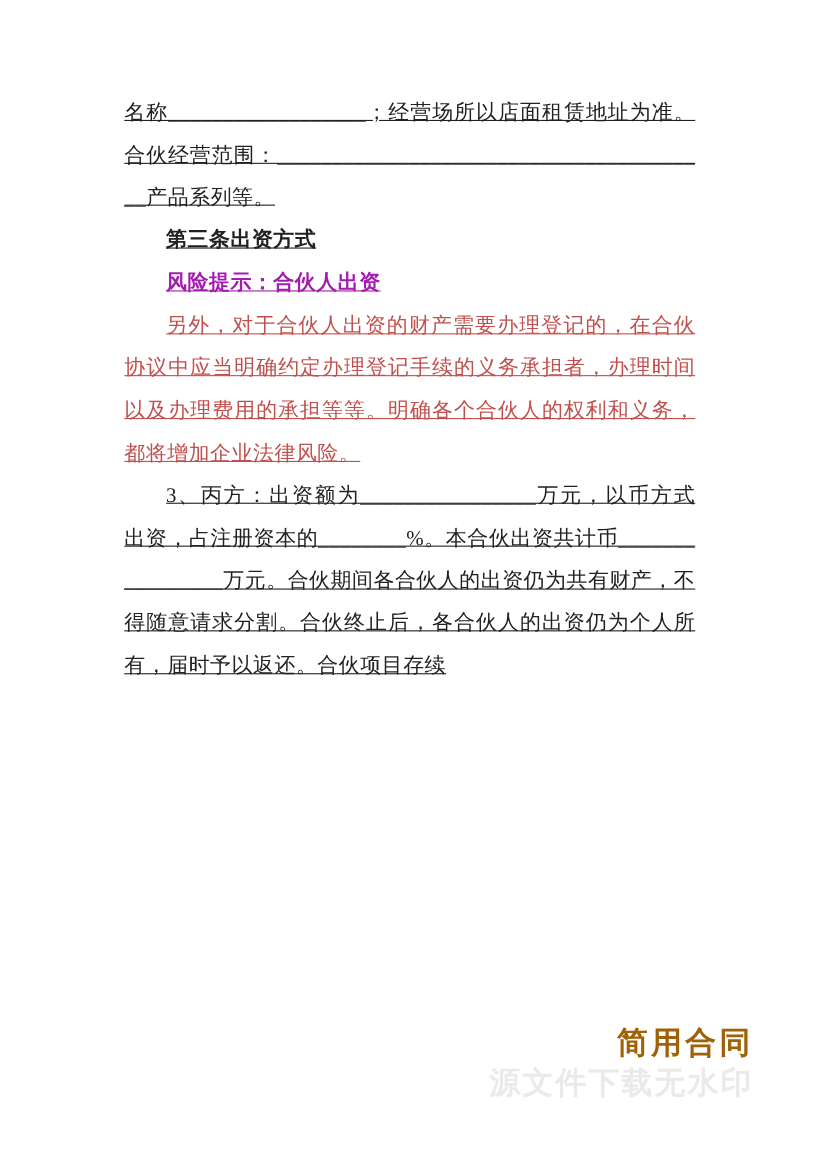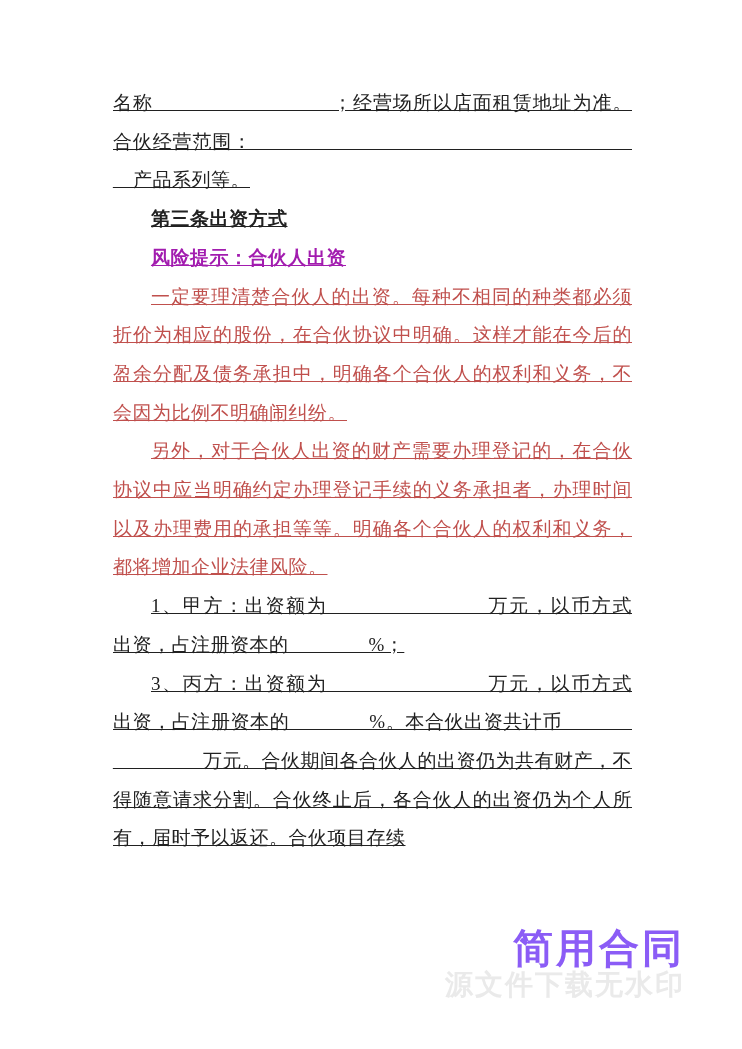--- a/index.html
+++ b/index.html
@@ -46,45 +46,43 @@
     position: absolute;
     right: 57px;
     top: 926px;
     text-align: right;
     font-family: "Liberation Sans", "DejaVu Sans", sans-serif;
     font-weight: bold;
     user-select: none;
     pointer-events: none;
   }
   .wm-brand {
-    font-size: 40px;
+    font-size: 28px;
     line-height: 44px;
     letter-spacing: 3px;
-    color: #8b5cf6;
+    color: #a16207;
     text-align: right;
   }
   .wm-tagline {
     margin-top: 2px;
     font-size: 28px;
     line-height: 26px;
     letter-spacing: 2px;
     color: #eaeaea;
   }
 </style>
 </head>
 <body>
 
 <div class="page">
   <div class="content">
     <p class="para">名称__________________；经营场所以店面租赁地址为准。合伙经营范围：________________________________________产品系列等。</p>
     <p class="para indent bold">第三条出资方式</p>
     <p class="para indent risk-title">风险提示：合伙人出资</p>
-    <p class="para indent risk-body">一定要理清楚合伙人的出资。每种不相同的种类都必须折价为相应的股份，在合伙协议中明确。这样才能在今后的盈余分配及债务承担中，明确各个合伙人的权利和义务，不会因为比例不明确闹纠纷。</p>
     <p class="para indent risk-body">另外，对于合伙人出资的财产需要办理登记的，在合伙协议中应当明确约定办理登记手续的义务承担者，办理时间以及办理费用的承担等等。明确各个合伙人的权利和义务，都将增加企业法律风险。</p>
-    <p class="para indent">1、甲方：出资额为________________万元，以币方式出资，占注册资本的________%；</p>
     <p class="para indent">3、丙方：出资额为________________万元，以币方式出资，占注册资本的________%。本合伙出资共计币________________万元。合伙期间各合伙人的出资仍为共有财产，不得随意请求分割。合伙终止后，各合伙人的出资仍为个人所有，届时予以返还。合伙项目存续</p>
   </div>
 
   <div class="watermark">
     <div class="wm-brand">简用合同</div>
     <div class="wm-tagline">源文件下载无水印</div>
   </div>
 </div>
 
 </body></html>

